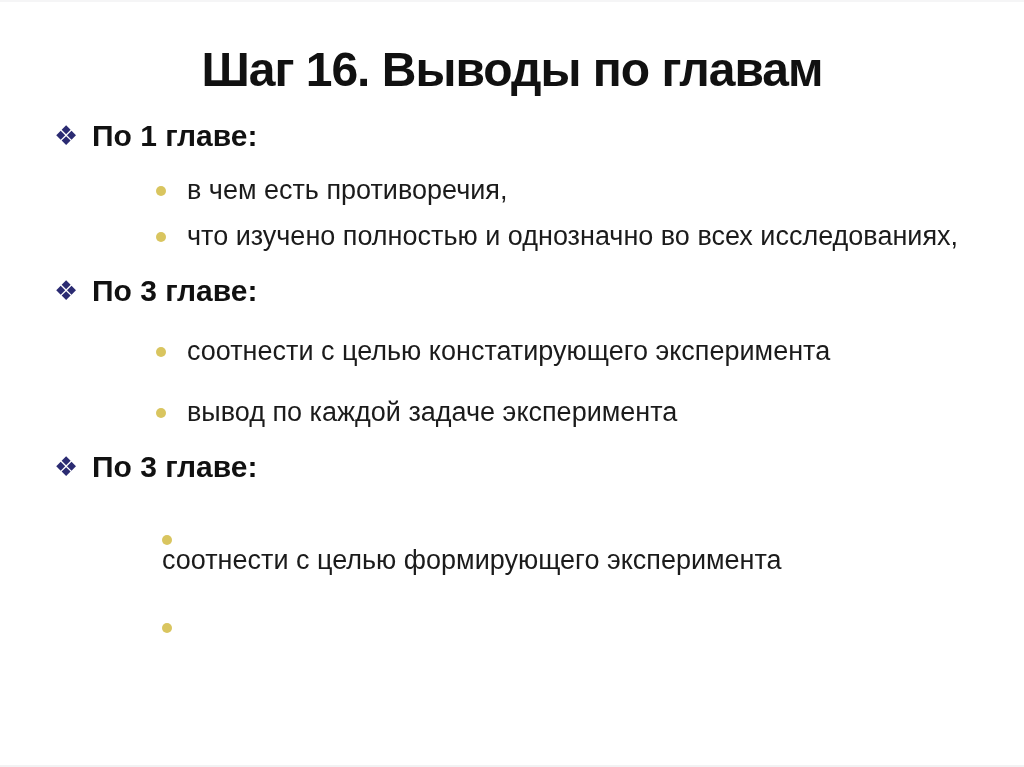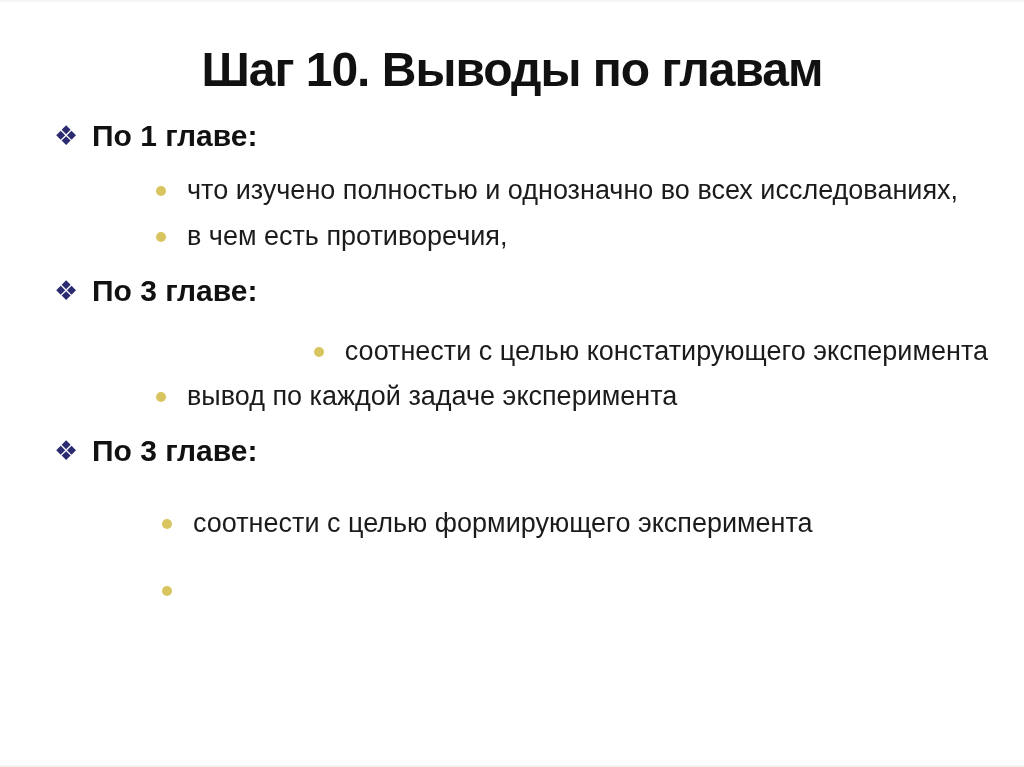--- a/index.html
+++ b/index.html
@@ -72,49 +72,49 @@
     flex: 0 0 10px;
     width: 10px;
     height: 10px;
     border-radius: 50%;
     background: #d9c55f;
     margin-top: 11px;
     margin-right: 21px;
   }
   
   .section.roomy .section-heading { margin-bottom: 28px; }
-  .section.roomy .item { margin-top: 14px; }
-  .section.roomy .section-heading + .item { margin-top: 0; justify-content: flex-end; }
+  .section.roomy .item { margin-top: 30px; }
+  .section.roomy .section-heading + .item { margin-top: 0; }
   
   .section.roomier .section-heading { margin-bottom: 40px; }
   .section.roomier .item { margin-top: 36px; }
-  .section.roomier .section-heading + .item { margin-top: 16px; }
+  .section.roomier .section-heading + .item { margin-top: 16px; flex-direction: column; }
   .section.roomier .item { padding-left: 118px; }
 </style>
 </head>
 <body>
 
 <div class="slide">
 
-  <h1 class="title">Шаг 10. Выводы по главам</h1>
+  <h1 class="title">Шаг 16. Выводы по главам</h1>
 
   <div class="content">
 
     <div class="section">
       <div class="section-heading">
         <span class="diamond-bullet">❖</span>
         <span>По 1 главе:</span>
       </div>
       <div class="item">
         <span class="dot-bullet"></span>
-        <span>что изучено полностью и однозначно во всех исследованиях,</span>
+        <span>в чем есть противоречия,</span>
       </div>
       <div class="item">
         <span class="dot-bullet"></span>
-        <span>в чем есть противоречия,</span>
+        <span>что изучено полностью и однозначно во всех исследованиях,</span>
       </div>
     </div>
 
     <div class="section roomy">
       <div class="section-heading">
         <span class="diamond-bullet">❖</span>
         <span>По 3 главе:</span>
       </div>
       <div class="item">
         <span class="dot-bullet"></span>

